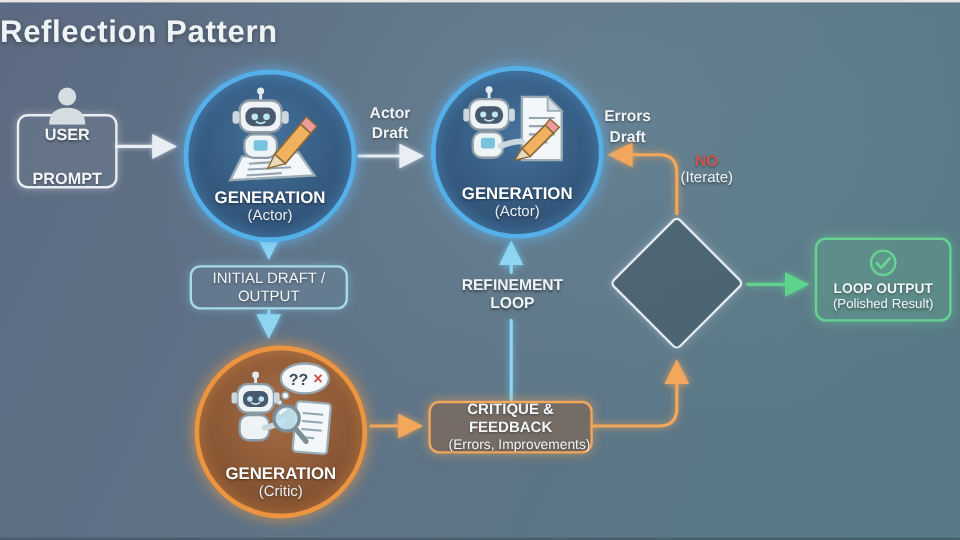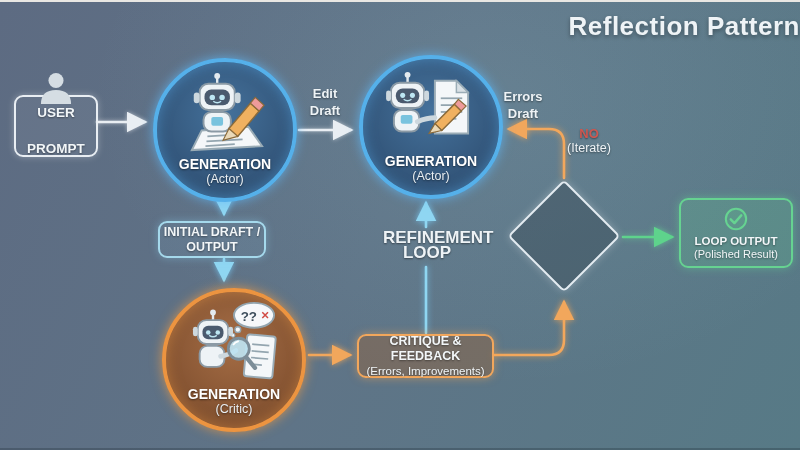--- a/index.html
+++ b/index.html
@@ -6,21 +6,21 @@
   body{font-family:"Liberation Sans",sans-serif;background:#333;}
   .stage{
     position:relative;width:800px;height:450px;overflow:hidden;
     background:
       radial-gradient(ellipse at 62% 22%, rgba(150,200,210,0.14), rgba(150,200,210,0) 58%),
       linear-gradient(115deg,#5d6b82 0%,#5f7487 48%,#577a86 100%);
   }
   .top-strip{position:absolute;left:0;top:0;width:800px;height:2px;background:#e9e7e3;}
   .bottom-strip{position:absolute;left:0;bottom:0;width:800px;height:2px;background:rgba(20,30,40,0.25);}
   .title{
-    position:absolute;left:0;top:11px;width:800px;text-align:right;
+    position:absolute;left:0;top:11px;width:800px;text-align:left;
     font-size:26px;font-weight:bold;color:#eef3f6;letter-spacing:.5px;
     text-shadow:0 2px 4px rgba(0,0,0,.35);
   }
   svg.edges{position:absolute;left:0;top:0;width:800px;height:450px;z-index:1;}
   .edge{fill:none;stroke-width:2.6px;stroke-linecap:round;}
   .edge.white{stroke:#e9eef3;filter:drop-shadow(0 0 2px rgba(255,255,255,.55));}
   .edge.cyan{stroke:#8fd6f2;filter:drop-shadow(0 0 3px rgba(120,210,255,.8));}
   .edge.orange{stroke:#f2a75c;filter:drop-shadow(0 0 3px rgba(255,170,80,.8));}
   .edge.green{stroke:#5ed38c;filter:drop-shadow(0 0 3px rgba(100,220,150,.7));}
 
@@ -49,31 +49,32 @@
   }
   .user-box{
     left:14px;top:95px;width:84px;height:62px;
     border:2.5px solid #e9eef3;background:rgba(255,255,255,0.05);
     box-shadow:0 0 7px rgba(255,255,255,.3);
     font-size:13.5px;font-weight:bold;line-height:16px;padding-top:10px;
     text-shadow:0 1px 2px rgba(0,0,0,.4);
   }
   .person{position:absolute;left:50%;top:-25px;transform:translateX(-50%);}
   .draft-box{
-    left:158px;top:221px;width:108px;height:37px;
+    left:158px;top:221px;width:132px;height:37px;
     border:2.5px solid #a5d9ec;background:rgba(140,190,220,0.10);
     box-shadow:0 0 8px rgba(140,210,240,.4);
-    font-size:12.5px;font-weight:bold;line-height:15px;
+    font-size:12.5px;font-weight:normal;line-height:15px;
     text-shadow:0 1px 2px rgba(0,0,0,.4);
   }
   .crit-box{
     left:357px;top:334px;width:137px;height:44px;
     border:2.5px solid #f2a75c;background:rgba(150,96,52,0.42);
     box-shadow:0 0 9px rgba(255,170,80,.5);
     text-shadow:0 1px 2px rgba(0,0,0,.4);
+    align-items:flex-end;
   }
   .crit-box .t1{font-size:12.5px;font-weight:bold;line-height:15px;}
   .crit-box .t2{font-size:11.5px;line-height:14px;}
   .final-box{
     left:679px;top:198px;width:114px;height:70px;
     border:2.5px solid #66d391;background:rgba(102,211,145,0.20);
     box-shadow:0 0 10px rgba(100,220,150,.45);
     text-shadow:0 1px 2px rgba(0,0,0,.4);
   }
   .final-box .t1{font-size:11.5px;font-weight:bold;line-height:14px;margin-top:2px;}
@@ -256,30 +257,30 @@
   <div class="node rbox final-box" style="position:absolute;">
     <svg width="26" height="26" viewBox="0 0 32 32">
       <circle cx="16" cy="16" r="12.5" fill="rgba(102,211,145,0.15)" stroke="#66d391" stroke-width="2.5"></circle>
       <path d="M9.5,16.5 L14,21 L22.5,11.5" stroke="#66d391" stroke-width="3" fill="none" stroke-linecap="round" stroke-linejoin="round"></path>
     </svg>
     <div class="t1">LOOP OUTPUT</div>
     <div class="t2">(Polished Result)</div>
   </div>
 
   <div class="edge-label" style="left:293px;top:85px;width:64px;font-size:13px;line-height:17px;font-weight:bold;">
-    <div>Edit</div>
+    <div>Actor</div>
     <div>Draft</div>
   </div>
   <div class="edge-label" style="left:486px;top:88px;width:74px;font-size:13px;line-height:17px;font-weight:bold;">
     <div>Errors</div>
     <div>Draft</div>
   </div>
   <div class="edge-label" style="left:556px;top:126px;width:66px;font-size:12.5px;line-height:15px;">
     <div class="b" style="color:#cd5750;font-size:13px;">NO</div>
     <div>(Iterate)</div>
   </div>
-  <div class="edge-label" style="left:383px;top:230px;width:88px;font-size:17px;line-height:15px;font-weight:bold;">
+  <div class="edge-label" style="left:383px;top:230px;width:88px;font-size:13px;line-height:15px;font-weight:bold;">
     <div>REFINEMENT</div>
     <div>LOOP</div>
   </div>
 
   <div class="bottom-strip"></div>
 </div>
 
 </body></html>

